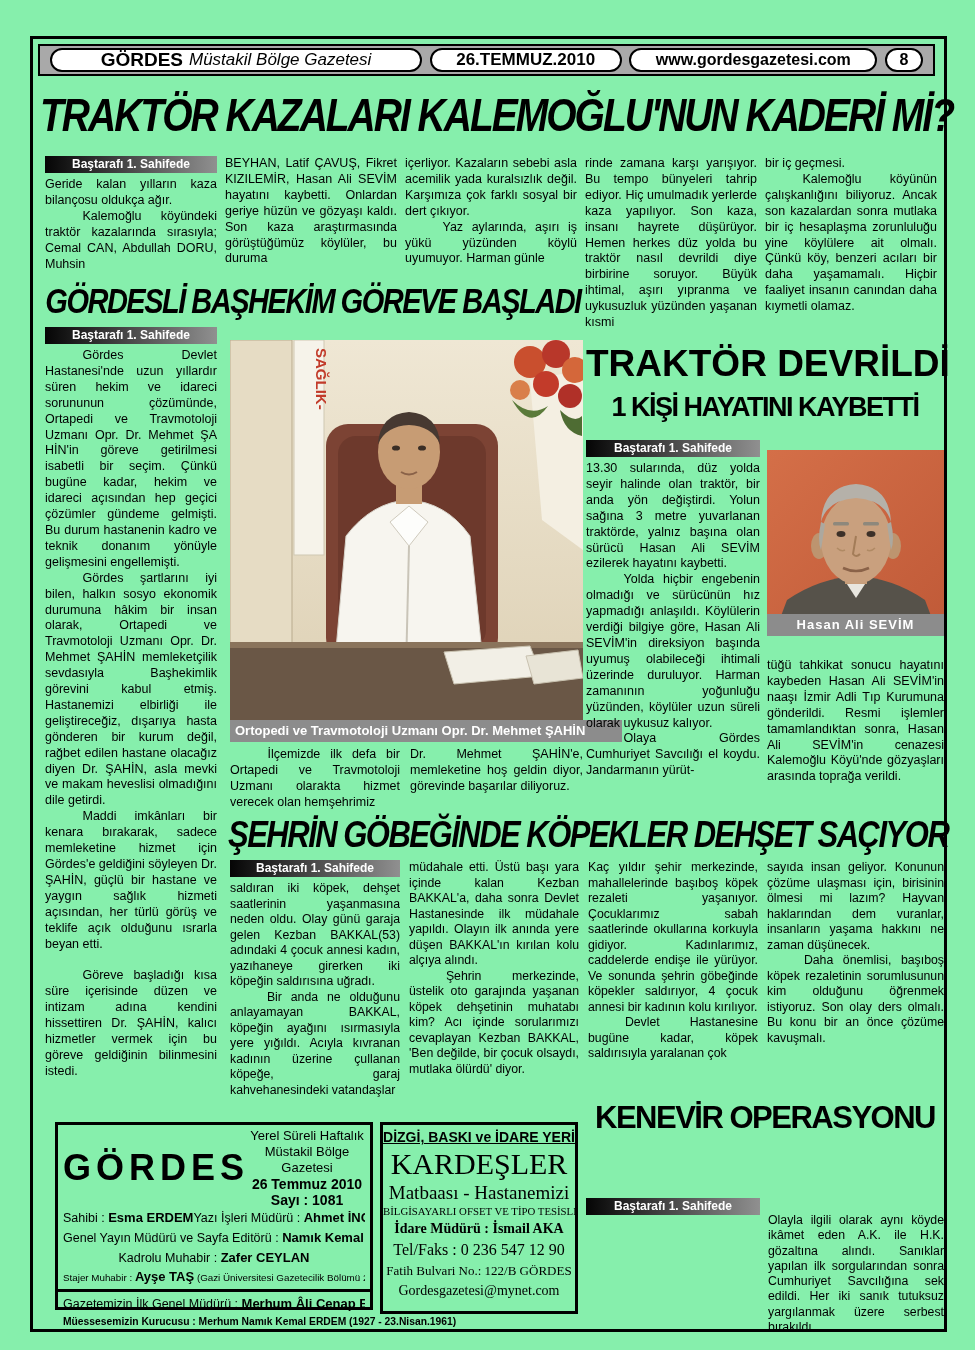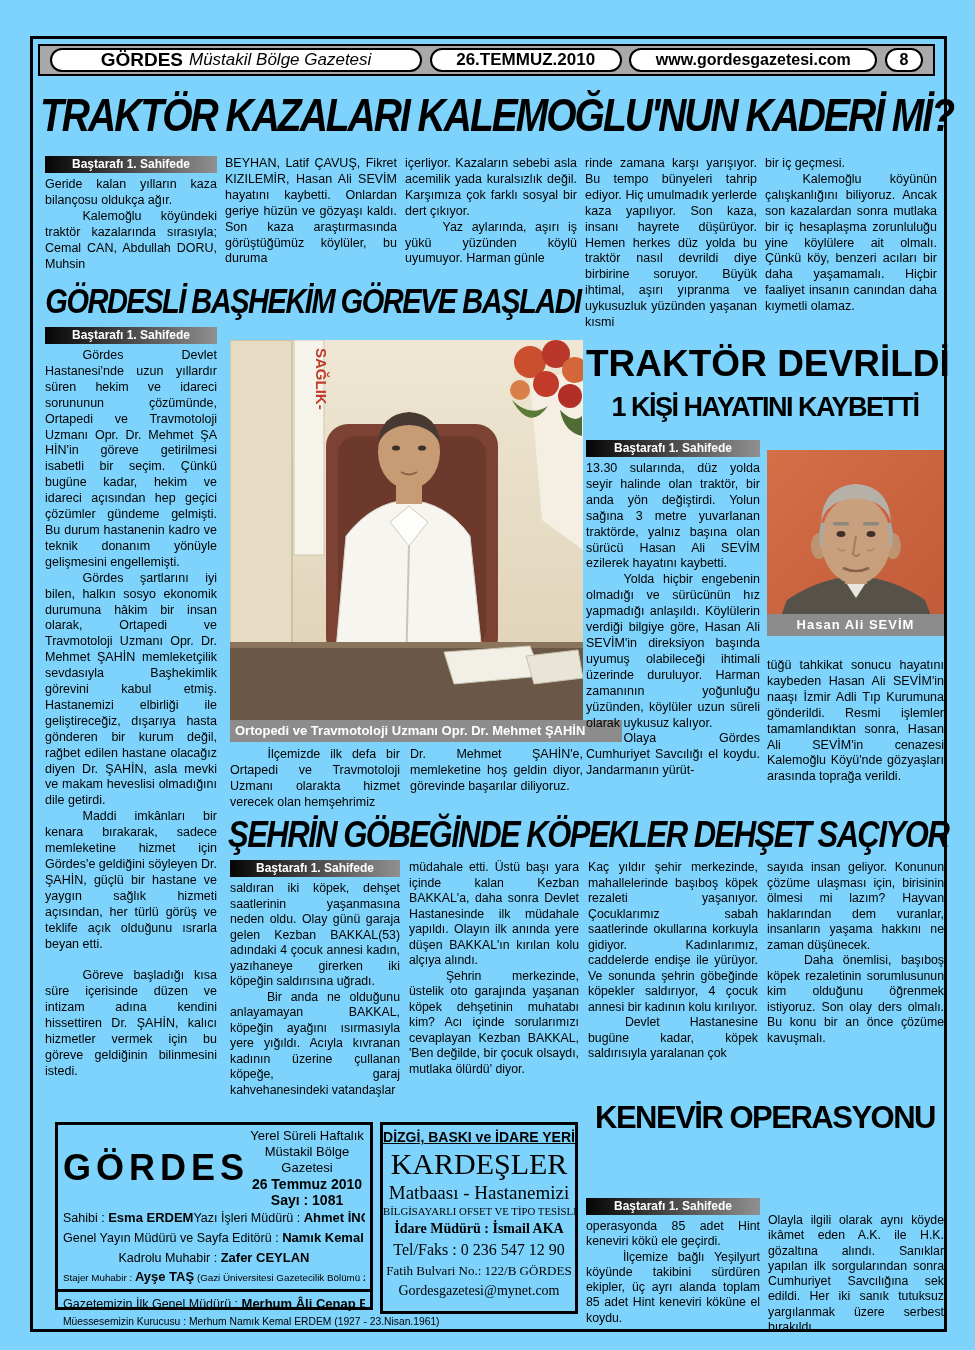--- a/index.html
+++ b/index.html
@@ -1,16 +1,16 @@
 <!DOCTYPE html>
 <html><head>
 <meta charset="utf-8">
 <style>
   html,body{margin:0;padding:0;background:#fff;}
-  .page{position:relative;width:975px;height:1350px;background:#7dd3fc;overflow:hidden;
+  .page{position:relative;width:975px;height:1350px;background:#86efac;overflow:hidden;
         font-family:"Liberation Sans",sans-serif;color:#000;}
   .frame{position:absolute;left:30px;top:36px;width:911px;height:1290px;border:3px solid #000;}
 
   
   .topbar{position:absolute;left:38px;top:44px;width:897px;height:32px;background:#a9a9a9;
           border:2px solid #000;box-sizing:border-box;display:flex;align-items:center;
           justify-content:space-between;padding:0 10px;}
   .capsule{background:#fff;border:2px solid #000;border-radius:16px;height:24px;display:flex;
            align-items:center;justify-content:center;white-space:nowrap;box-sizing:border-box;}
   .cap-brand{width:372px;}
@@ -75,21 +75,21 @@
   .m-row1{display:flex;align-items:center;}
   .m-title{font-size:36px;font-weight:bold;letter-spacing:5px;line-height:40px;}
   .m-head-r{flex:1;text-align:center;line-height:16px;}
   .m-sub{font-size:13px;}
   .m-issue{font-size:14px;font-weight:bold;}
   .m-line{font-size:12.5px;line-height:19px;text-align:center;white-space:nowrap;overflow:hidden;}
   .m-line b{font-size:13px;}
   .m-two{display:flex;justify-content:space-between;}
   .m-small{font-size:9.8px;line-height:17px;}
   .m-div{border-top:3px solid #000;margin:3px -5px 0 -5px;padding:2px 5px 0 5px;}
-  .m-founder{font-size:10.3px;font-weight:normal;line-height:16px;text-align:left;white-space:nowrap;}
+  .m-founder{font-size:10.3px;font-weight:bold;line-height:16px;text-align:left;white-space:nowrap;}
 
   
   .pressbox{position:absolute;left:380px;top:1122px;width:198px;height:192px;border:3px solid #000;
             box-sizing:border-box;text-align:center;font-family:"Liberation Serif",serif;
             padding-top:2px;overflow:hidden;}
   .p-l1{font-family:"Liberation Sans",sans-serif;font-weight:bold;font-size:14px;
         text-decoration:underline;line-height:20px;white-space:nowrap;}
   .p-name{font-size:30px;line-height:34px;}
   .p-l3{font-size:19px;line-height:23px;}
   .p-l4{font-size:10.8px;line-height:15px;white-space:nowrap;}
@@ -296,16 +296,14 @@
     <div class="p-l5">İdare Müdürü : İsmail AKA</div>
     <div class="p-l6">Tel/Faks : 0 236 547 12 90</div>
     <div class="p-l7">Fatih Bulvari No.: 122/B   GÖRDES</div>
     <div class="p-l8">Gordesgazetesi@mynet.com</div>
   </div>
 
   <div class="hl hl5">
     <span class="l2">KENEVİR OPERASYONU</span>
   </div>
   <div class="col a5-badge badge">Baştarafı 1. Sahifede</div>
-  <div class="col a5-col1 body-text">operasyonda 85 adet Hint keneviri kökü ele geçirdi.
-   İlçemize bağlı Yeşilyurt köyünde takibini sürdüren ekipler, üç ayrı alanda toplam 85 adet Hint keneviri köküne el koydu.</div>
   <div class="col a5-col2 body-text">Olayla ilgili olarak aynı köyde ikâmet eden A.K. ile H.K. gözaltına alındı. Sanıklar yapılan ilk sorgularından sonra Cumhuriyet Savcılığına sek edildi. Her iki sanık tutuksuz yargılanmak üzere serbest bırakıldı.</div>
 </div>
 
 </body></html>

